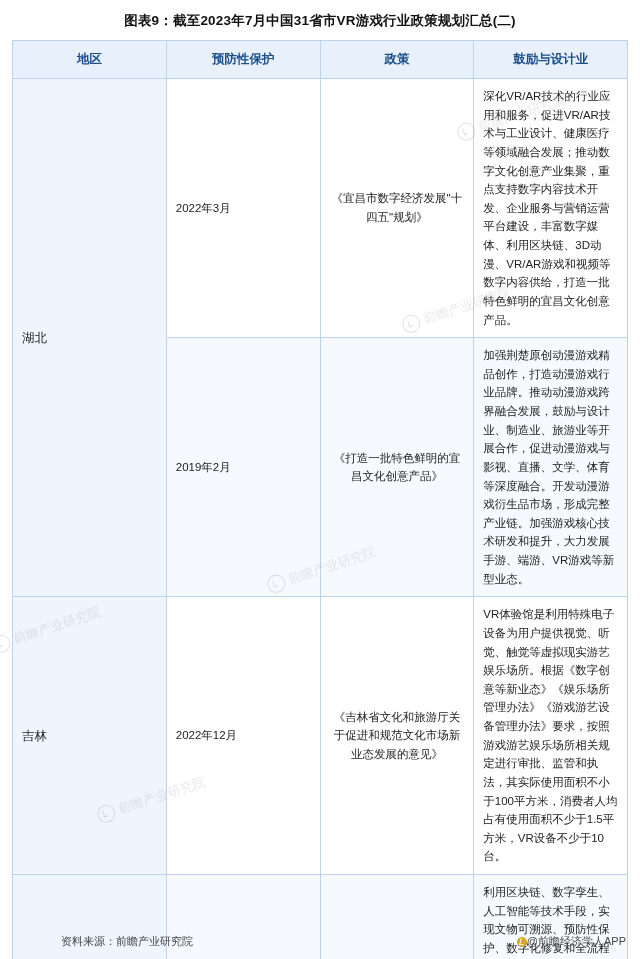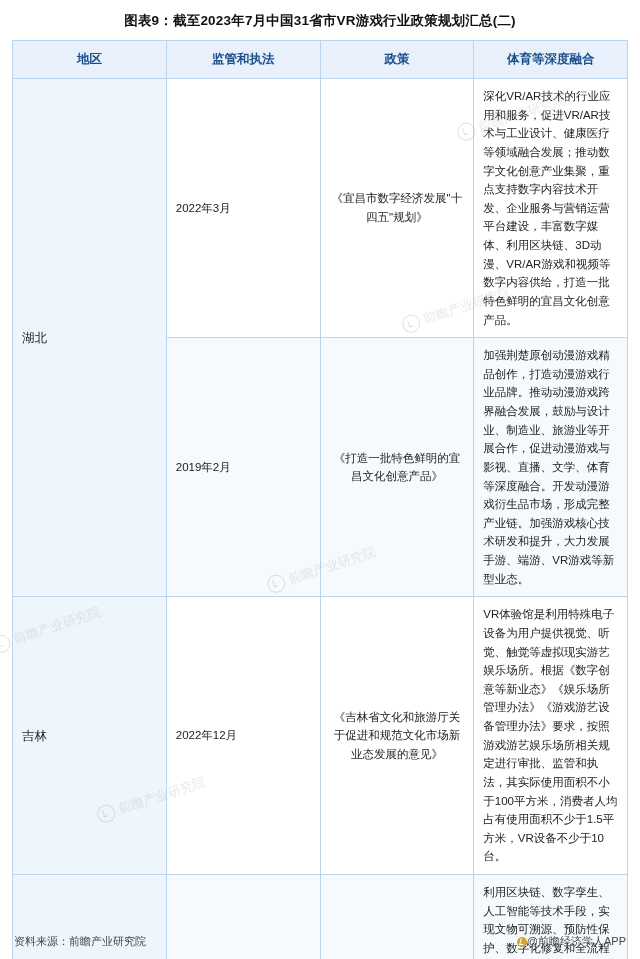--- a/index.html
+++ b/index.html
@@ -85,21 +85,21 @@
     bottom: 0;
     width: 640px;
     box-sizing: border-box;
     padding: 0 14px 10px 14px;
     display: flex;
     justify-content: space-between;
     align-items: center;
     font-size: 11px;
     color: #555;
   }
-  .footer .src { color: #444; }
+  .footer .src { color: #444; margin-left: 47px; }
   .footer .brand { color: #444; display: flex; align-items: center; gap: 0; }
   .brand-dot {
     display: inline-block;
     width: 10px; height: 10px;
     border-radius: 50%;
     background: #d8a42a;
     position: relative;
   }
   .brand-dot::after {
     content: "";
@@ -141,23 +141,23 @@
 <body>
 
 <div class="page">
 
   <div class="title">图表9：截至2023年7月中国31省市VR游戏行业政策规划汇总(二)</div>
 
   <table class="policy">
     <thead>
       <tr>
         <th>地区</th>
-        <th>监管和执法</th>
+        <th>预防性保护</th>
         <th>政策</th>
-        <th>体育等深度融合</th>
+        <th>鼓励与设计业</th>
       </tr>
     </thead>
     <tbody>
       <tr>
         <td class="region" rowspan="2">湖北</td>
         <td class="date">2022年3月</td>
         <td class="policy-name">《宜昌市数字经济发展"十四五"规划》</td>
         <td class="detail">深化VR/AR技术的行业应用和服务，促进VR/AR技术与工业设计、健康医疗等领域融合发展；推动数字文化创意产业集聚，重点支持数字内容技术开发、企业服务与营销运营平台建设，丰富数字媒体、利用区块链、3D动漫、VR/AR游戏和视频等数字内容供给，打造一批特色鲜明的宜昌文化创意产品。</td>
       </tr>
       <tr class="row-alt">

